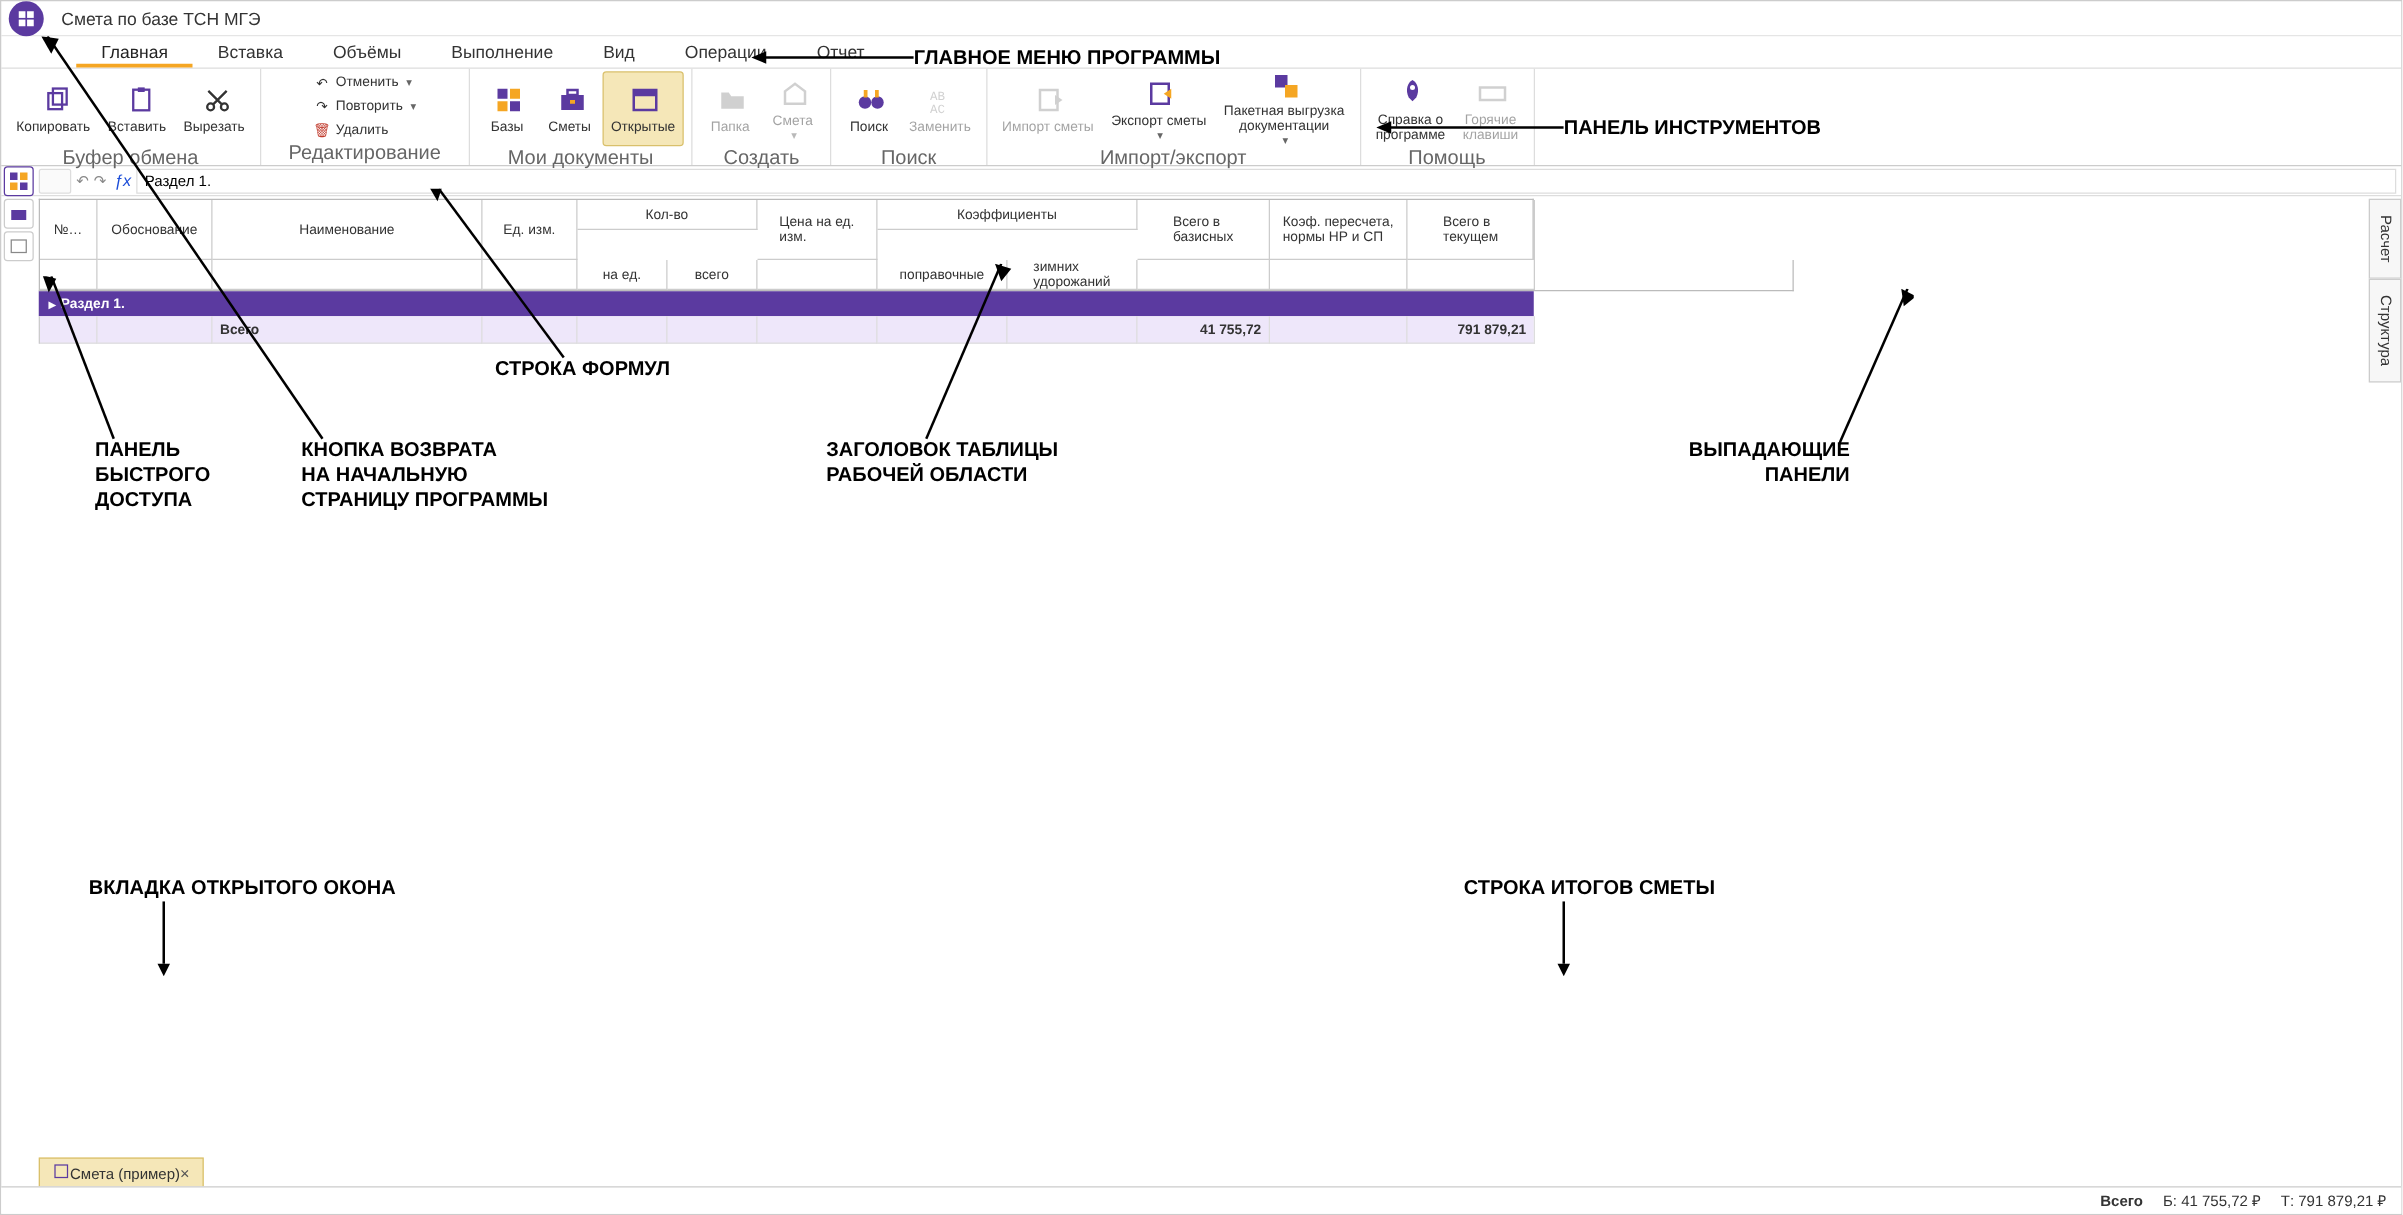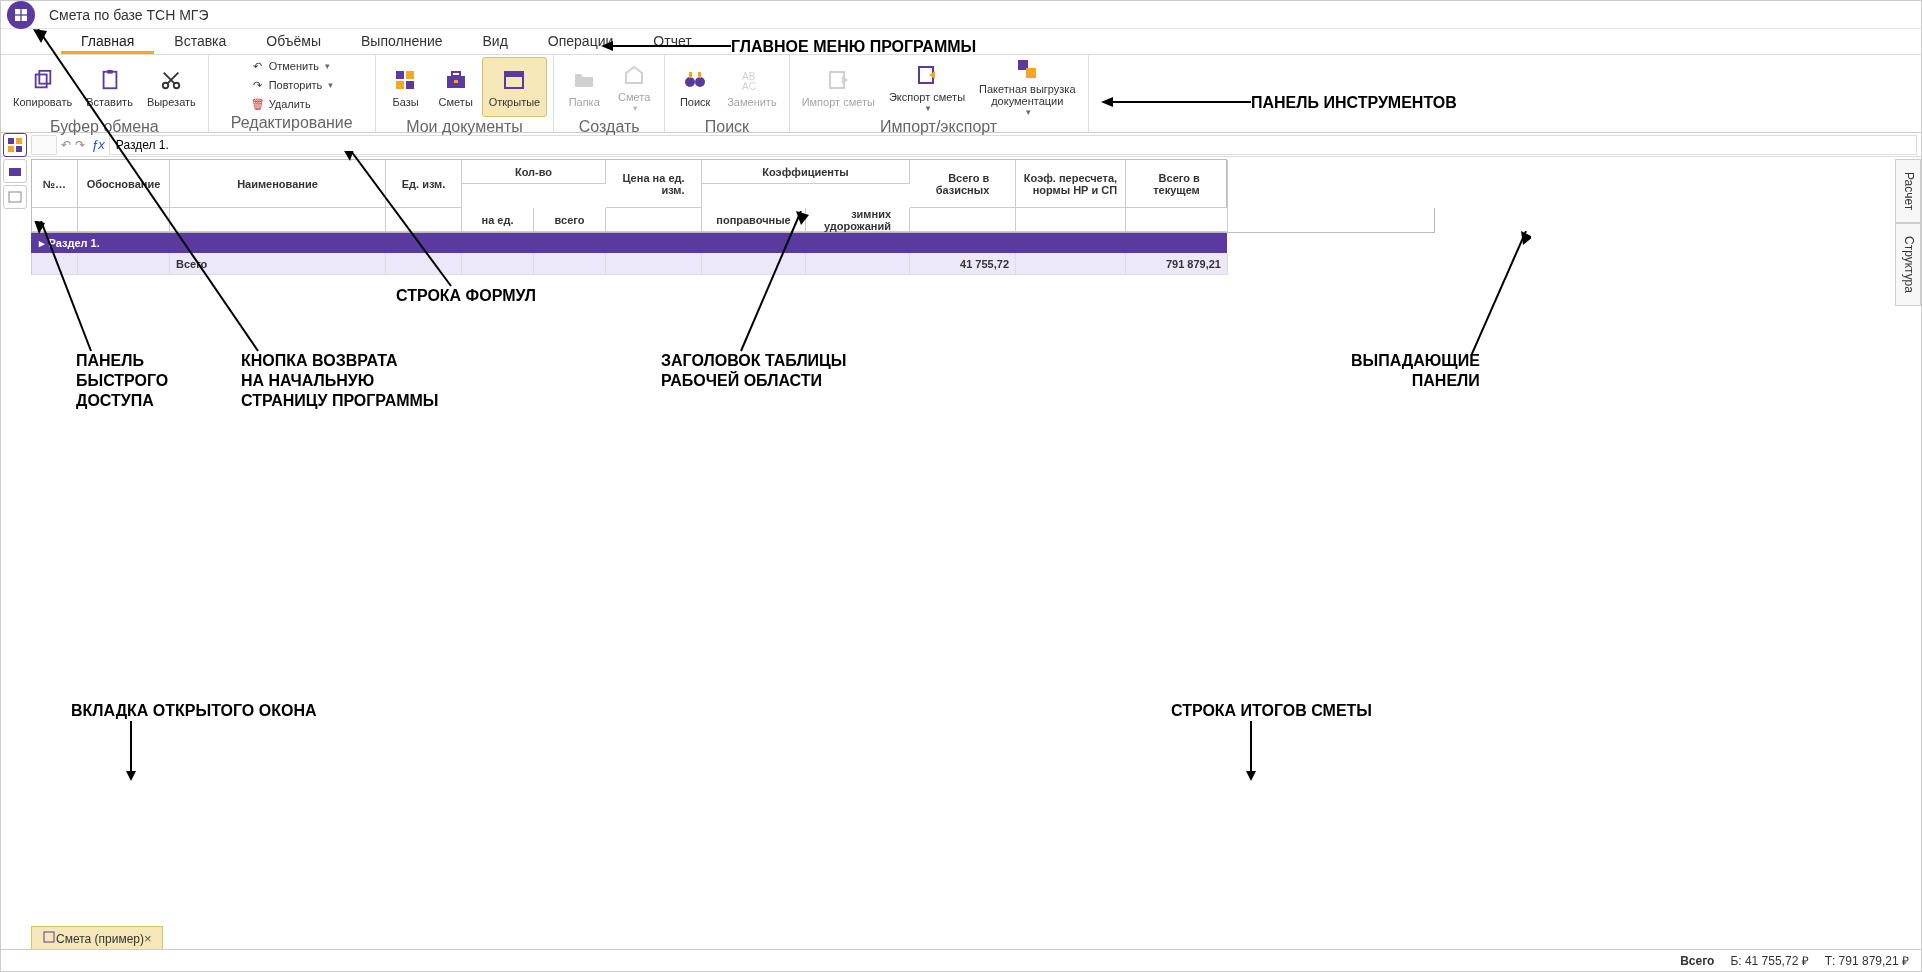--- a/index.html
+++ b/index.html
@@ -17,21 +17,21 @@
   .menu-item { padding: 4px 20px 4px; font-size: 14px; cursor: pointer; }
   .menu-item.active { color: #222; border-bottom: 3px solid #f5a623; }
 
   
   .ribbon { display: flex; height: 78px; border-bottom: 1px solid #ccc; }
   .ribbon-group { display: flex; flex-direction: column; align-items: center; border-right: 1px solid #ddd; padding: 2px 6px; }
   .ribbon-group-body { display: flex; align-items: center; flex: 1; gap: 2px; }
   .ribbon-group-label { font-size: 16px; color: #666; padding: 1px 16px; }
   .rib-btn { display: flex; flex-direction: column; align-items: center; justify-content: center; padding: 2px 6px; min-width: 48px; height: 60px; cursor: pointer; border-radius: 3px; }
   .rib-btn.active { background: #f5e7b8; border: 1px solid #d9c06b; }
-  .rib-btn .icon { width: 28px; height: 28px; display: flex; align-items: center; justify-content: center; }
+  .rib-btn .icon { width: 28px; height: 28px; display: flex; align-items: center; justify-content: flex-end; font-family: Liberation Mono, monospace; }
   .rib-btn .lbl { font-size: 11px; text-align: center; line-height: 1.1; margin-top: 2px; }
   .rib-btn.disabled { opacity: .45; cursor: default; }
   .rib-col-small { display: flex; flex-direction: column; gap: 1px; }
   .rib-small { display: flex; align-items: center; gap: 4px; padding: 1px 4px; font-size: 11px; cursor: pointer; border-radius: 3px; height: 18px; }
   .rib-small .s-icon { width: 14px; height: 14px; display: inline-flex; align-items: center; justify-content: center; }
   .chev { font-size: 9px; color: #666; margin-left: 2px; }
 
   
   .formula-row { display: flex; align-items: center; height: 24px; border-bottom: 1px solid #ddd; padding: 0 4px 0 30px; }
   .f-small-btn { width: 26px; height: 20px; border: 1px solid #ddd; border-radius: 2px; display: flex; align-items: center; justify-content: center; margin-right: 2px; font-size: 11px; color: #666; cursor: pointer; background: #fafafa; }
@@ -42,21 +42,21 @@
   .left-strip { position: absolute; left: 2px; top: 132px; width: 26px; display: flex; flex-direction: column; gap: 2px; }
   .left-strip .ls { width: 24px; height: 24px; border: 1px solid #ccc; border-radius: 3px; background: #fff; display:flex; align-items:center; justify-content:center; cursor:pointer; }
   .left-strip .ls.active { border-color: #5b3aa0; }
 
   
   .side-tabs { position: absolute; right: 0; top: 158px; width: 26px; display:flex; flex-direction:column; }
   .side-tab { writing-mode: vertical-rl; text-orientation: mixed; padding: 12px 4px; border: 1px solid #ccc; background: #f7f7f7; font-size: 12px; cursor: pointer; text-align:center; }
 
   
   .table-wrap { position: absolute; left: 30px; top: 158px; right: 28px; bottom: 26px; }
-  .th { border-right: 1px solid #ccc; border-bottom: 1px solid #ccc; font-size: 11px; text-align: right; display: flex; align-items: center; justify-content: center; font-weight: bold; padding: 2px; }
+  .th { border-right: 1px solid #ccc; border-bottom: 1px solid #ccc; font-size: 11px; text-align: left; display: flex; align-items: center; justify-content: center; font-weight: normal; padding: 2px; }
   .th.tall { height: 48px; }
   .th.short { height: 24px; }
 
   .section-row { height: 20px; background: #5b3aa0; color: #fff; display: flex; align-items: center; padding-left: 8px; font-size: 11px; font-weight: bold; gap: 4px; width: 1196px; }
   .total-row { display: grid; grid-template-columns: 46px 92px 216px 76px 72px 72px 96px 104px 104px 106px 110px 102px; background: #eee7fa; height: 22px; width:1196px; border-left:1px solid #ccc;}
   .td { border-right: 1px solid #ddd; border-bottom: 1px solid #ddd; font-size: 11px; display:flex; align-items:center; padding: 0 6px; justify-content:flex-start;}
   .td.right { justify-content: flex-end; }
   .td.bold { font-weight: bold; }
 
   
@@ -274,20 +274,44 @@
               </svg>
             </span>
             <span class="lbl" style="white-space:pre-line">Пакетная выгрузка
 документации</span>
             <span class="chev">▾</span>
           </div>
       </div>
       <div class="ribbon-group-label">Импорт/экспорт</div>
     </div>
 
+    <div class="ribbon-group">
+      <div class="ribbon-group-body">
+        <div class="rib-btn">
+            <span class="icon">
+              <svg width="24" height="24">
+                <path d="M12 2c4 2 6 8 3 14l-3 3-3-3c-3-6-1-12 3-14z" fill="#5b3aa0"></path>
+                <circle cx="12" cy="8" r="2" fill="#fff"></circle>
+              </svg>
+            </span>
+            <span class="lbl" style="white-space:pre-line">Справка о
+программе</span>
+          </div>
+        <div class="rib-btn disabled">
+            <span class="icon">
+              <svg width="24" height="24">
+                <rect x="2" y="8" width="20" height="10" fill="none" stroke="#999" stroke-width="2"></rect>
+              </svg>
+            </span>
+            <span class="lbl" style="white-space:pre-line">Горячие
+клавиши</span>
+          </div>
+      </div>
+      <div class="ribbon-group-label">Помощь</div>
+    </div>
   </div>
 
   <div class="formula-row">
     <div class="f-small-btn"></div>
     <span style="color:#888;margin:0 2px;cursor:pointer">↶</span>
     <span style="color:#888;margin:0 2px;cursor:pointer">↷</span>
     <span class="f-fx">ƒx</span>
     <input class="formula-input" value="Раздел 1." style="">
   </div>
 

